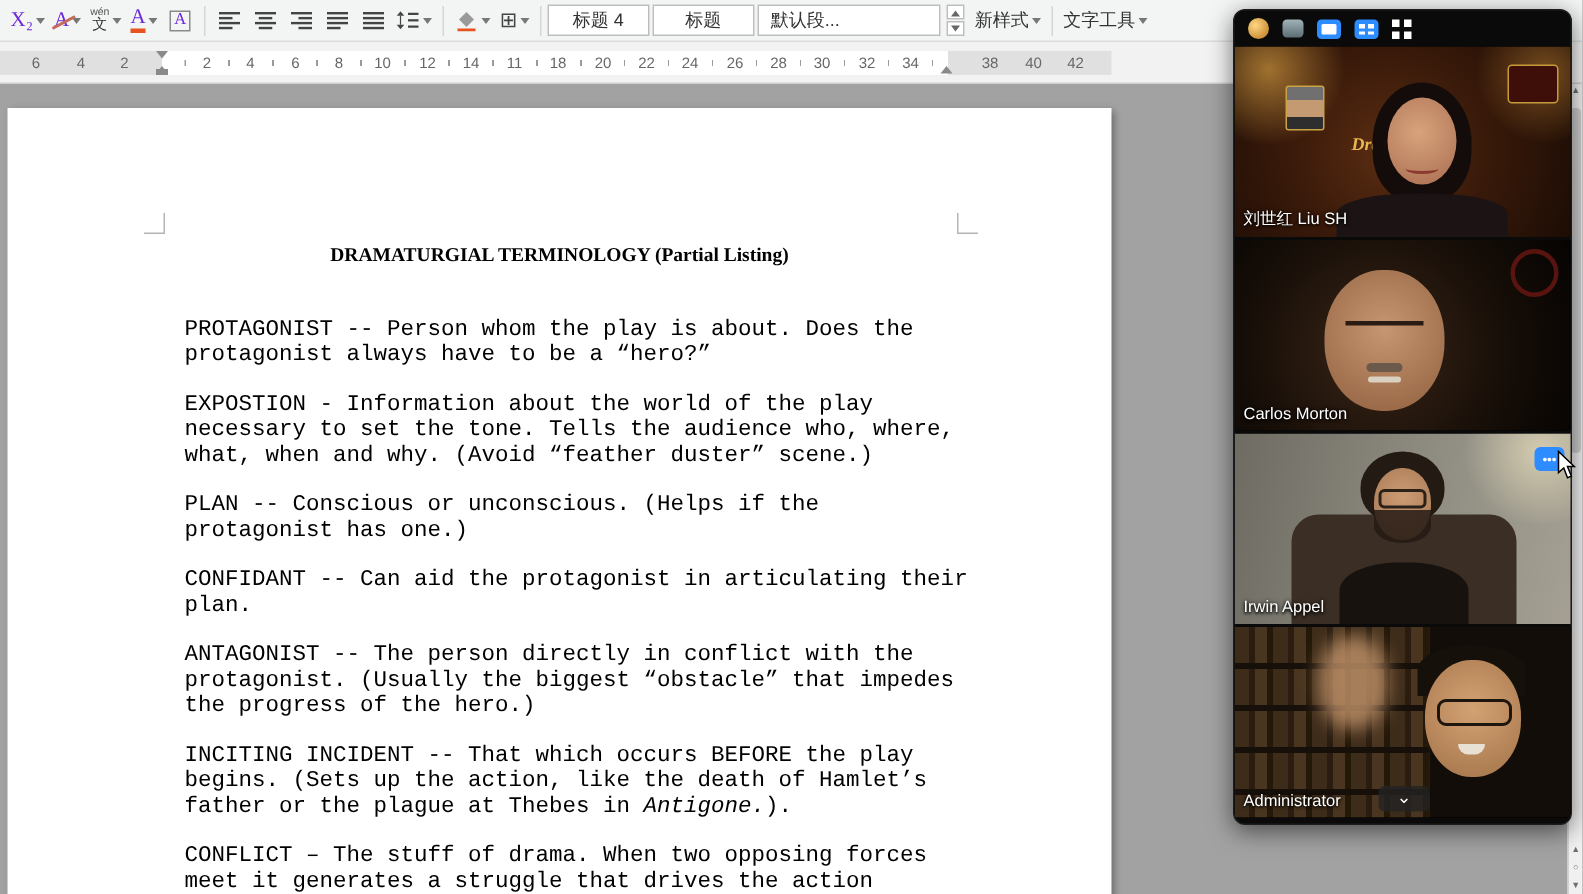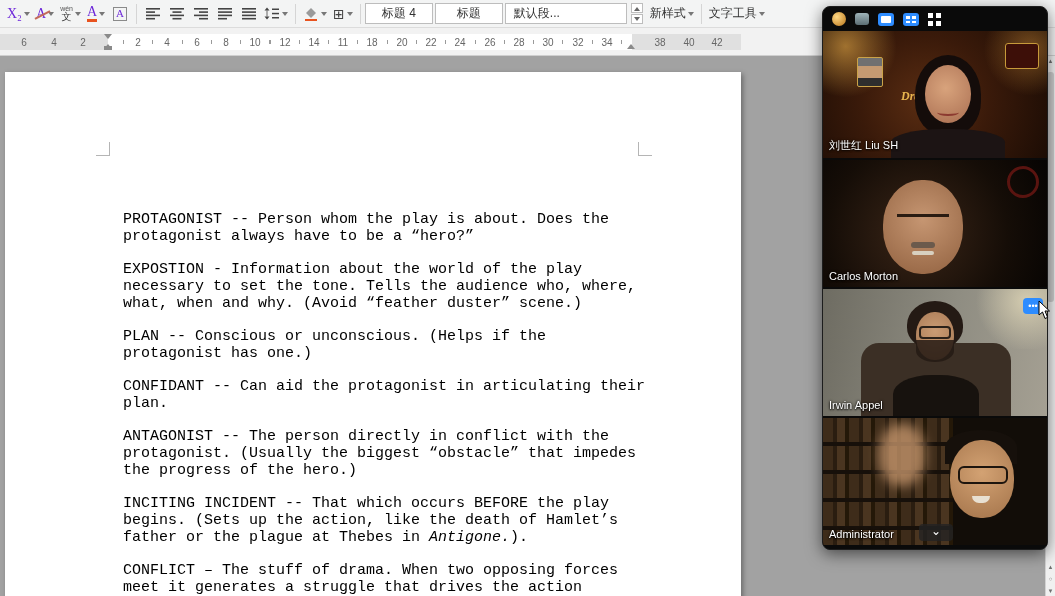--- a/index.html
+++ b/index.html
@@ -330,20 +330,21 @@
     <span class="im-d"></span>
     <span class="im-u"></span>
     <span class="im-b"></span>
     <span class="im-r"></span>
   </div>
 
   <div class="doc-area">
     <div class="page">
       <span class="crop tl"></span>
       <span class="crop tr"></span>
+      <div class="doc-title">DRAMATURGIAL TERMINOLOGY (Partial Listing)</div>
       <div class="doc-body">
         <p>PROTAGONIST -- Person whom the play is about.  Does the protagonist always have to be a “hero?”</p>
         <p>EXPOSTION - Information about the world of the play necessary to set the tone. Tells the audience who, where, what, when and why. (Avoid “feather duster” scene.)</p>
         <p>PLAN -- Conscious or unconscious.  (Helps if the protagonist has one.)</p>
         <p>CONFIDANT -- Can aid the protagonist in articulating their plan.</p>
         <p>ANTAGONIST -- The person directly in conflict with the protagonist.  (Usually the biggest “obstacle” that impedes the progress of the hero.)</p>
         <p><span>INCITING INCIDENT -- That which occurs BEFORE the play begins.  (Sets up the action, like the death of Hamlet’s father or the plague at Thebes in </span><span class="it">Antigone.</span><span>).</span></p>
         <p>CONFLICT – The stuff of drama.  When two opposing forces meet it generates a struggle that drives the action forward. A play can be considered “a structure of dramatic action.”</p>
       </div>
     </div>

